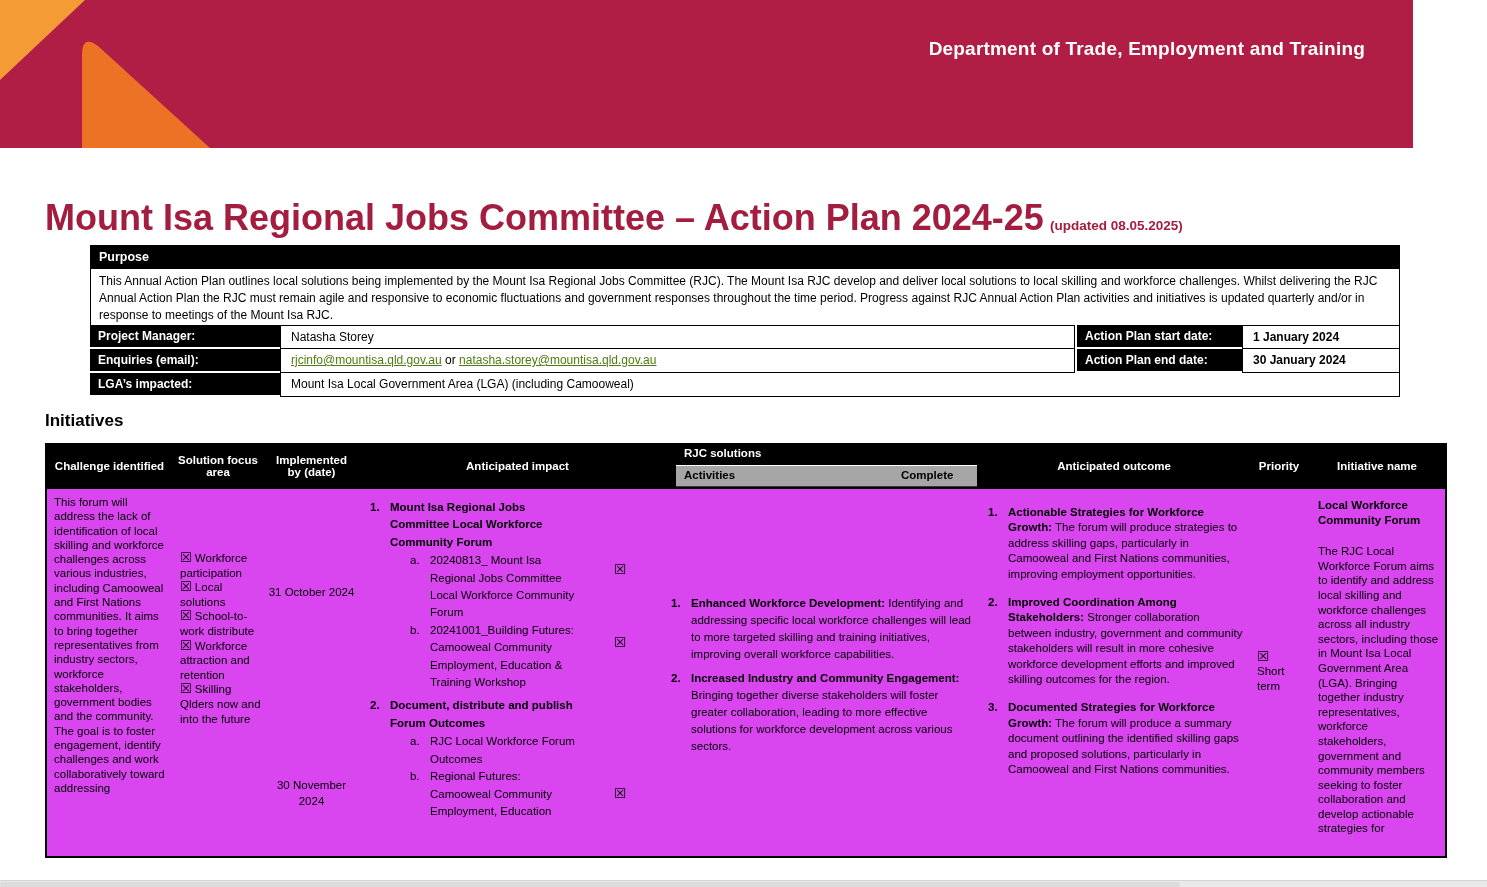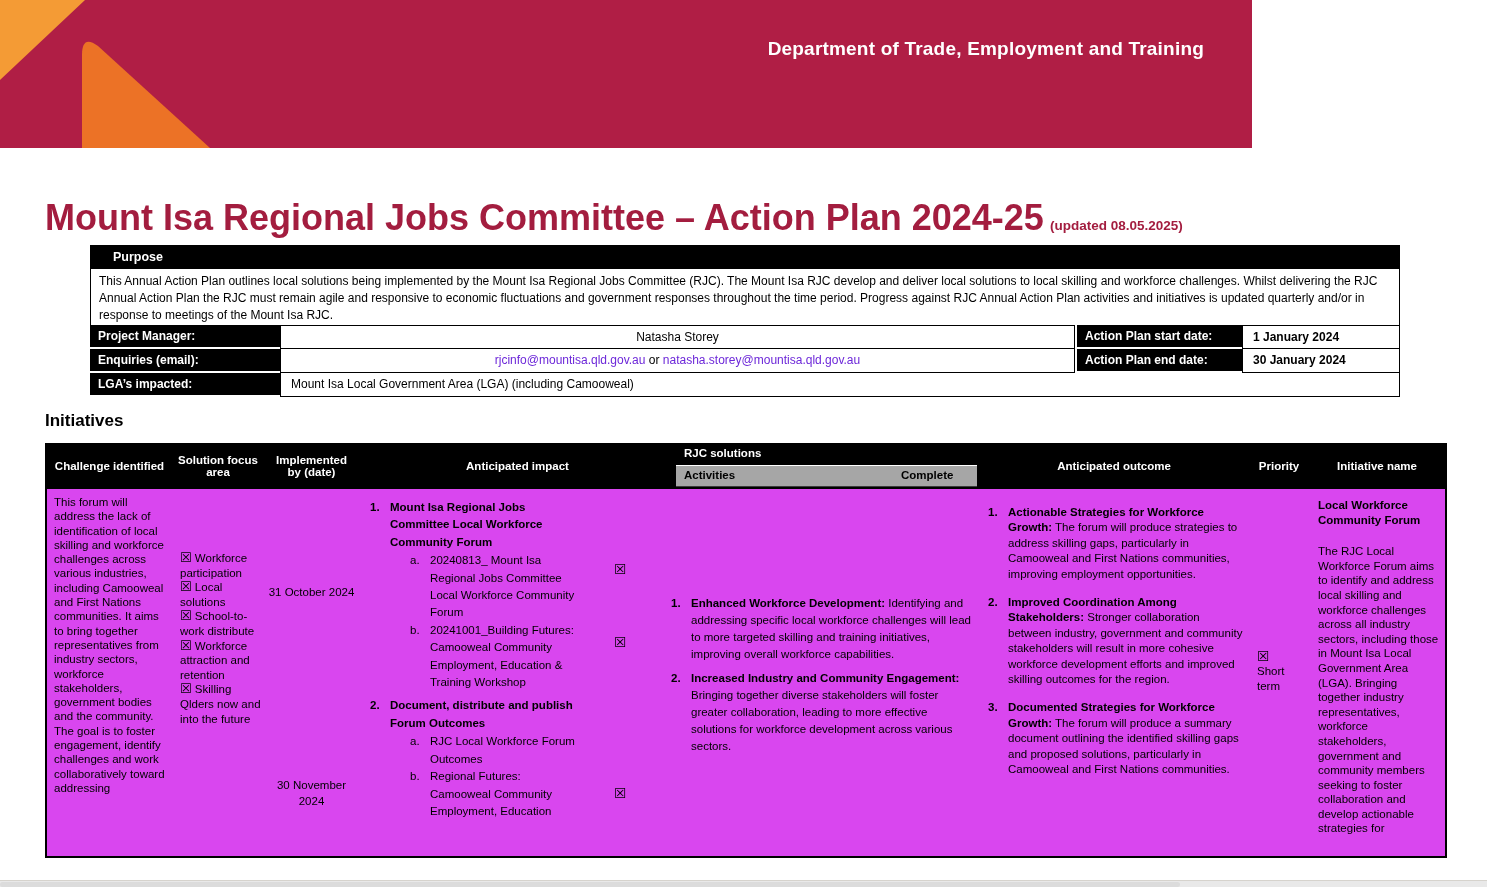--- a/index.html
+++ b/index.html
@@ -2,54 +2,54 @@
 <html><head>
 <meta charset="utf-8">
 <style>
   * { margin:0; padding:0; box-sizing:border-box; }
   html,body { background:#fff; }
   body {
     width:1487px; height:887px; overflow:hidden; position:relative;
     font-family:"Liberation Sans","DejaVu Sans",sans-serif; color:#000;
   }
   
-  .banner { position:absolute; top:0; left:0; width:1252px; height:148px; background:#b01e45; }
+  .banner { position:absolute; top:0; left:0; width:1413px; height:148px; background:#b01e45; }
   .banner svg { position:absolute; top:0; left:0; }
   .dept-text {
     position:absolute; top:38px; right:48px; color:#fff;
     font-size:19px; font-weight:600; letter-spacing:0.2px;
   }
   
   .doc-title { position:absolute; top:197px; left:45px; white-space:nowrap; }
   .doc-title .main { color:#a31d3f; font-size:36px; font-weight:bold; }
   .doc-title .updated { color:#a31d3f; font-size:13.5px; font-weight:bold; margin-left:6px; }
   
   .purpose-wrap { position:absolute; top:245px; left:90px; width:1310px; }
   .purpose-header {
     background:#000; color:#fff; font-weight:bold; font-size:12.5px;
-    padding:4px 22px; border:1px solid #000;
+    padding:4px 8px; border:1px solid #000;
   }
   .purpose-body {
     border:1px solid #000; border-top:none; background:#fff;
     font-size:12px; line-height:1.42; padding:4px 8px 6px 8px;
   }
   
   .details-wrap { position:absolute; top:325px; left:90px; width:1310px; font-size:12px; }
   .d-row { display:flex; width:100%; }
   .d-label {
     background:#000; color:#fff; font-weight:bold; padding:4px 8px;
     border-bottom:2px solid #fff; flex:0 0 190px;
   }
   .d-label.right { flex:0 0 167px; border-left:2px solid #fff; }
   .d-val { background:#fff; border:1px solid #000; border-top:none; padding:4px 10px; }
   .d-row:first-child .d-val { border-top:1px solid #000; }
-  .d-val.v1 { flex:0 0 795px;text-align:center; }
+  .d-val.v1 { flex:0 0 795px; }
   .d-val.v2 { flex:1 1 auto; }
   .d-val.bold { font-weight:bold; }
-  .d-val a, .link { color:#6d28d9; cursor:pointer; }
+  .d-val a, .link { color:#4d7c0f; text-decoration:underline; cursor:pointer; }
   
   .init-heading { position:absolute; top:411px; left:45px; font-size:17px; font-weight:bold; }
   .init-table {
     position:absolute; top:443px; left:45px; width:1402px; height:415px;
     border-left:2px solid #000; border-right:2px solid #000; border-bottom:2px solid #000;
     overflow:hidden;
   }
   .init-header { display:flex; background:#000; color:#fff; height:46px; font-size:11.5px; font-weight:bold; }
   .h-cell { display:flex; align-items:center; justify-content:center; text-align:center; padding:2px 4px; }
   .h-challenge   { flex:0 0 125px; }

